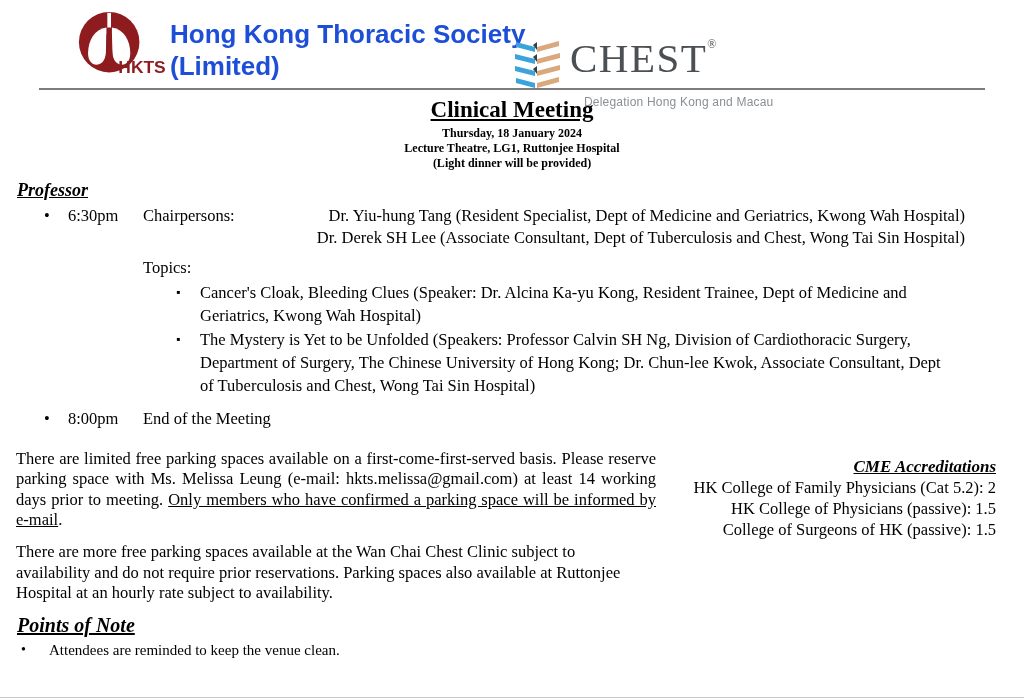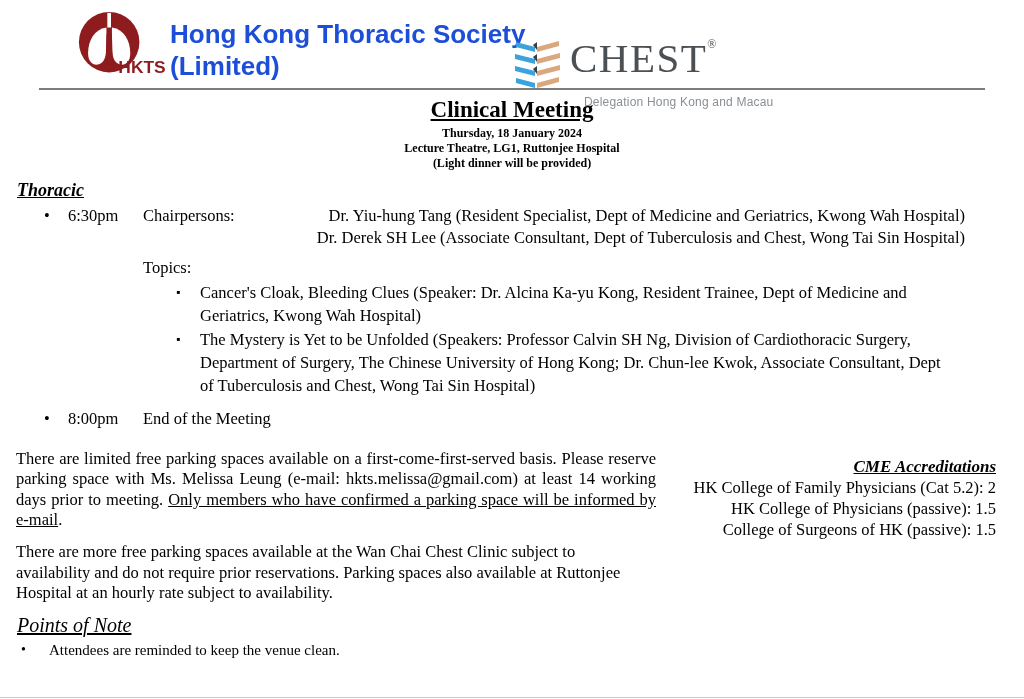--- a/index.html
+++ b/index.html
@@ -77,21 +77,21 @@
   .park-underline { text-decoration: underline; }
   .park-para2 { font-size: 16.5px; line-height: 1.25; width: 608px; margin-top: 11px; }
   .cme-heading {
     font-size: 17px; font-weight: bold; font-style: italic; text-decoration: underline;
     display: inline-block;
   }
   .cme-item { font-size: 16.5px; line-height: 1.3; }
 
   
   .points-heading {
-    font-size: 20px; font-weight: normal; font-style: italic; text-decoration: underline;
+    font-size: 20px; font-weight: bold; font-style: italic; text-decoration: underline;
     margin-left: 17px; margin-top: 10px;
   }
   .note-row { display: flex; font-size: 15px; line-height: 1.42; margin-top: 3px; }
   .note-bullet { width: 28px; margin-left: 21px; font-size: 14px; }
   .note-text { width: 945px; }
 
   .page-bottom-line { position: absolute; left: 0; bottom: 1px; width: 100%; border-top: 1px solid #c9c9c9; }
 </style>
 </head>
 <body>
@@ -138,21 +138,21 @@
 <div class="header-rule"></div>
 
 <div class="title-block">
   <div><span class="event-title">Clinical Meeting</span></div>
   <div class="title-line">Thursday, 18 January 2024</div>
   <div class="title-line">Lecture Theatre, LG1, Ruttonjee Hospital</div>
   <div class="title-line">(Light dinner will be provided)</div>
 </div>
 
 <div class="programme">
-  <div class="section-heading prog-heading">Thoracic</div>
+  <div class="section-heading prog-heading">Professor</div>
 
   <div class="prog-row">
     <span class="prog-bullet">•</span>
     <span class="prog-time">6:30pm</span>
     <span class="prog-role">Chairpersons:</span>
     <span class="prog-detail">
       <div>Dr. Yiu-hung Tang (Resident Specialist, Dept of Medicine and Geriatrics, Kwong Wah Hospital)</div>
       <div>Dr. Derek SH Lee (Associate Consultant, Dept of Tuberculosis and Chest, Wong Tai Sin Hospital)</div>
     </span>
   </div>

